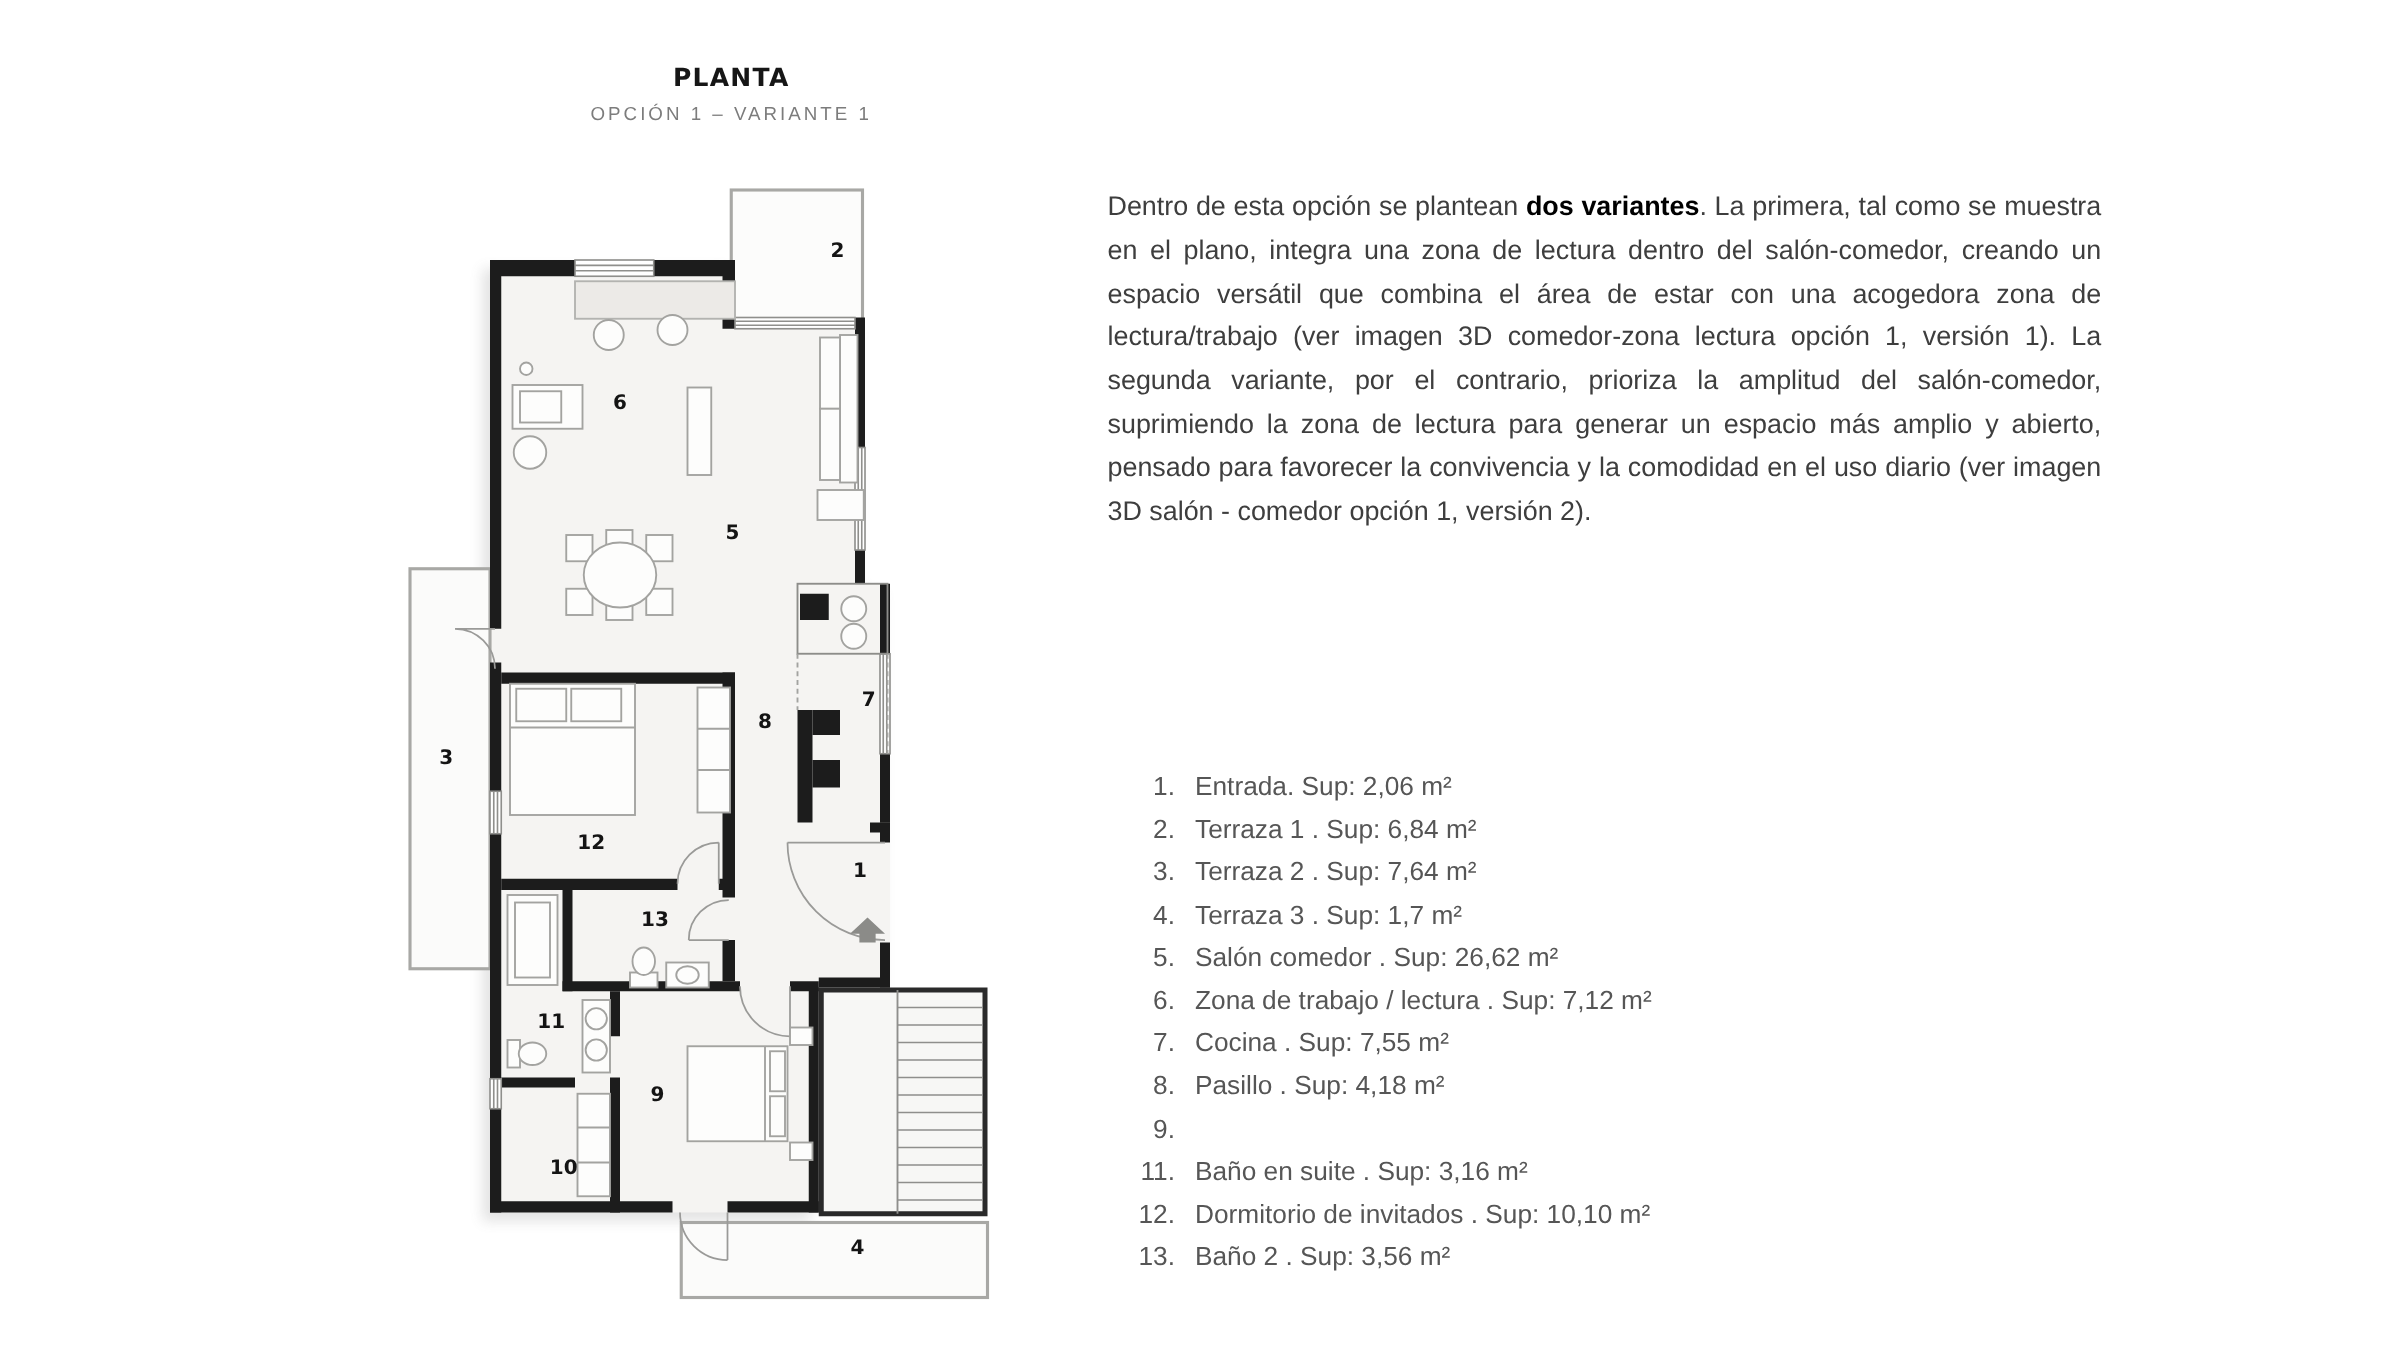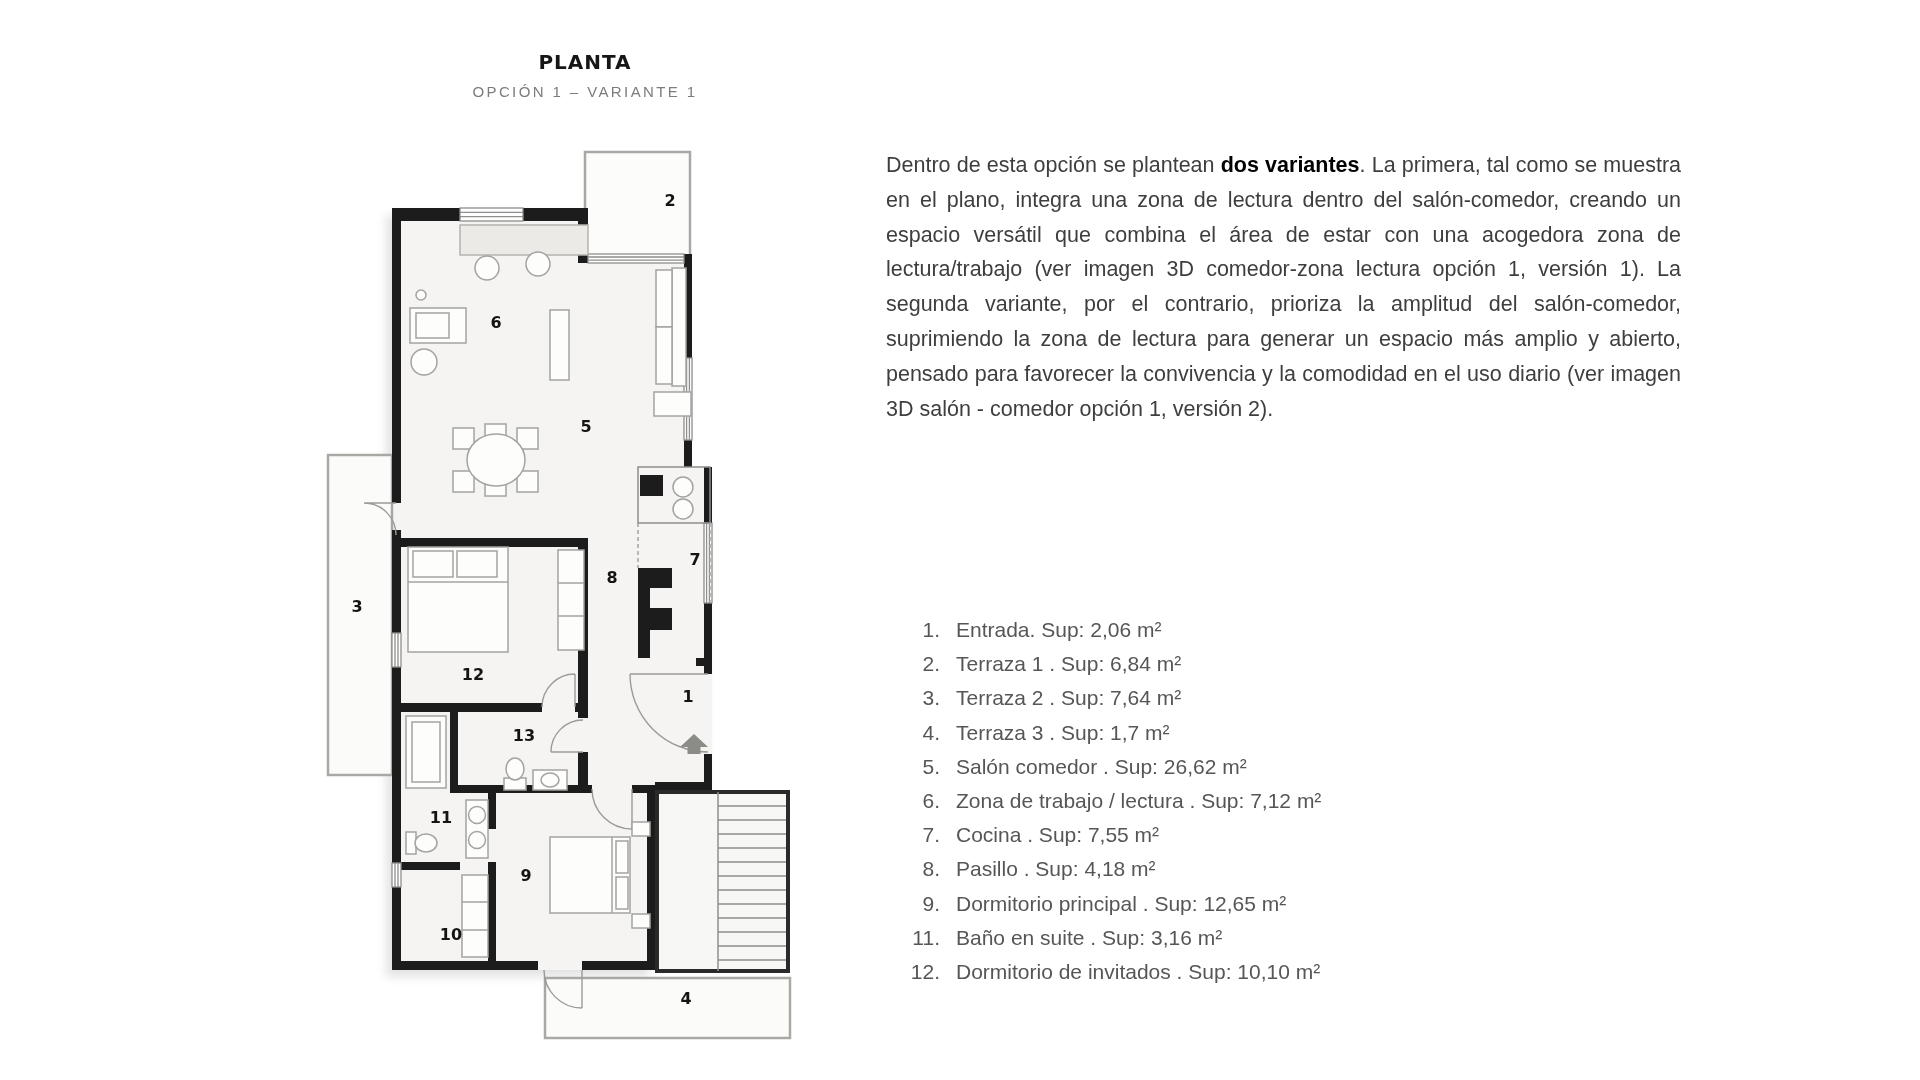--- a/index.html
+++ b/index.html
@@ -217,23 +217,26 @@
     <li>
       <span class="num">7.</span>
       <span class="txt">Cocina . Sup: 7,55 m²</span>
     </li>
     <li>
       <span class="num">8.</span>
       <span class="txt">Pasillo . Sup: 4,18 m²</span>
     </li>
     <li>
       <span class="num">9.</span>
-      <span class="txt">Dormitorio principal . Sup: 12,65 m²</span>
     </li>
     <li>
       <span class="num">11.</span>
       <span class="txt">Baño en suite . Sup: 3,16 m²</span>
     </li>
     <li>
       <span class="num">12.</span>
       <span class="txt">Dormitorio de invitados . Sup: 10,10 m²</span>
     </li>
+    <li>
+      <span class="num">13.</span>
+      <span class="txt">Baño 2 . Sup: 3,56 m²</span>
+    </li>
   </ol>
 
 </body></html>

